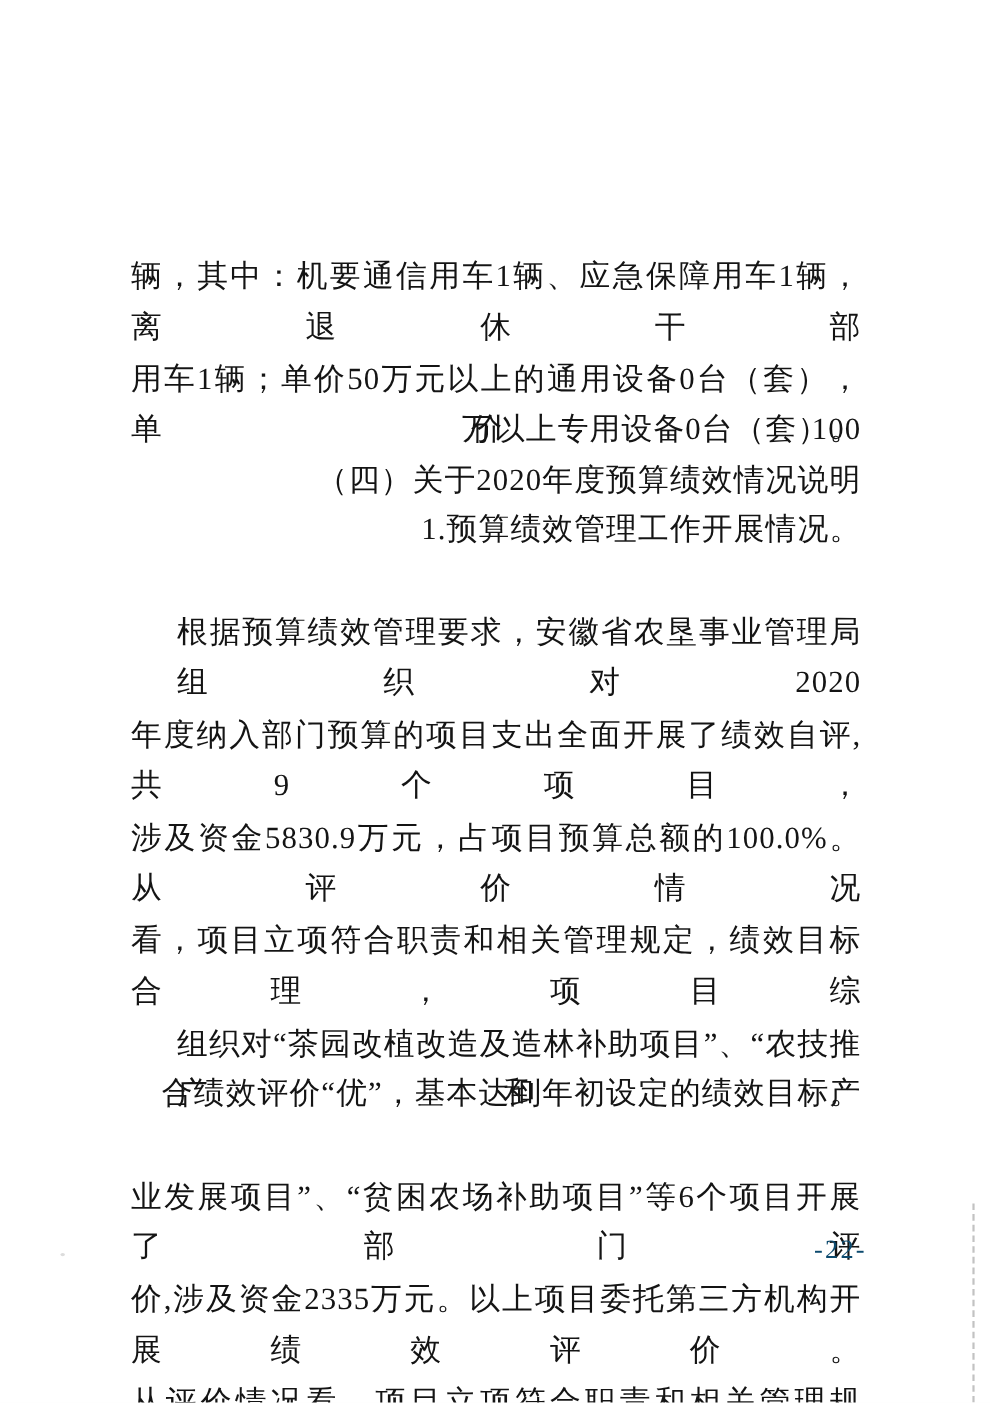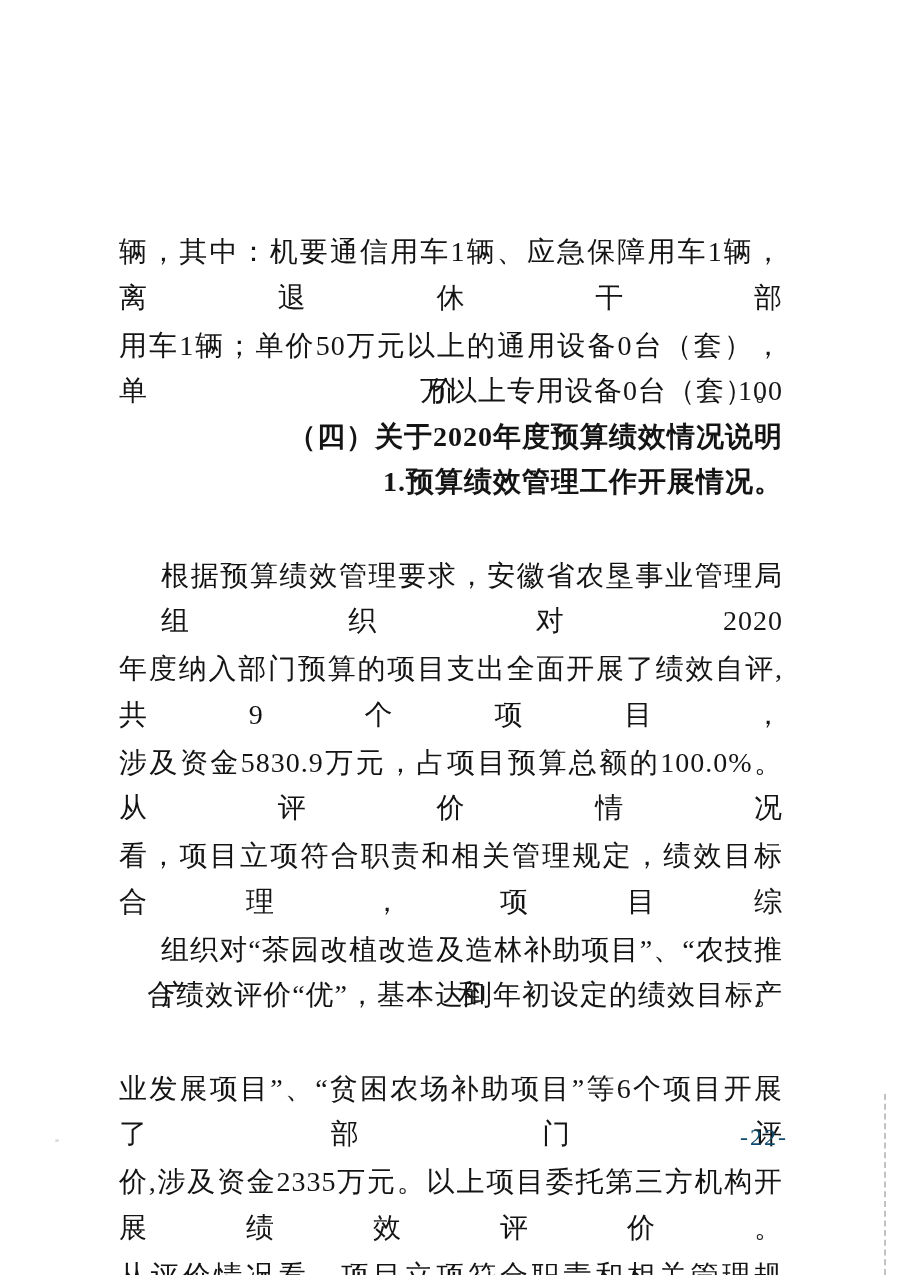--- a/index.html
+++ b/index.html
@@ -33,21 +33,21 @@
     letter-spacing: 1px;
     text-align: right;
     overflow: visible;
   }
   .line.fill {
     text-align: justify;
     text-align-last: justify;
     margin-top: 48px;
   }
   .line.b {
-    font-weight: bold;
+    font-weight: normal;
   }
   .line.ind {
     padding-left: 42px;
   }
   .page-num {
     position: absolute;
     top: 1124px;
     right: 112px;
     font-size: 24px;
     letter-spacing: 2px;

